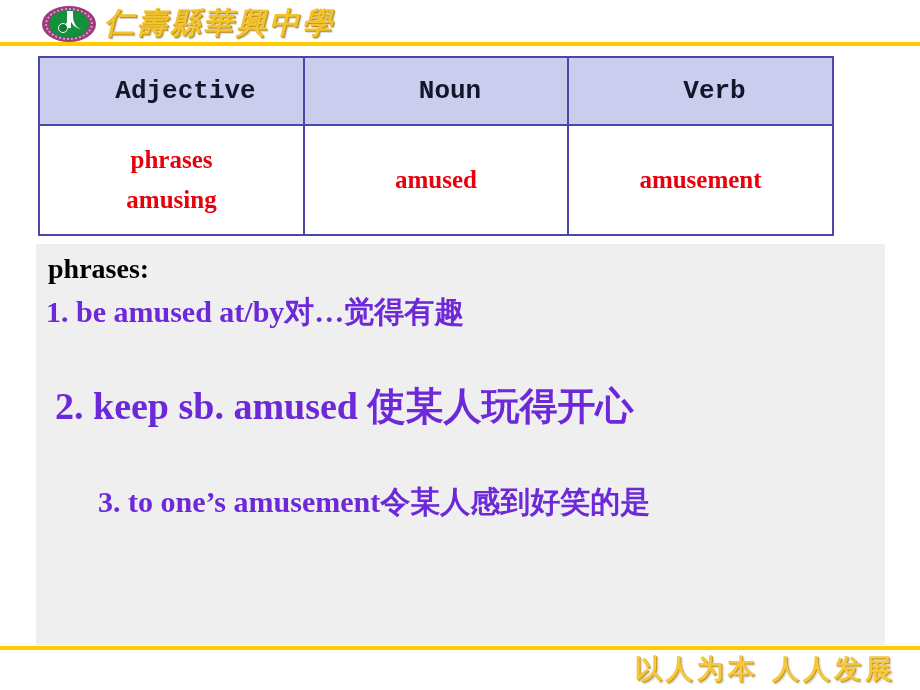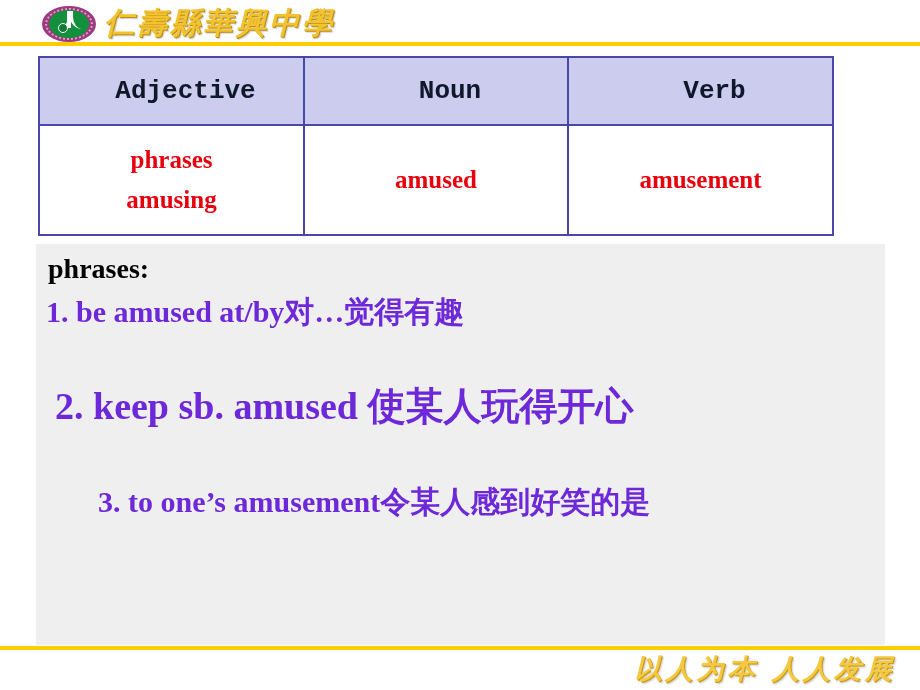--- a/index.html
+++ b/index.html
@@ -185,21 +185,20 @@
     height: 4px;
     background: #ffcc00;
   }
   #footer-motto {
     position: absolute;
     right: 24px;
     top: 650px;
     font-family: "DejaVu Serif", serif;
     font-size: 27px;
     font-weight: bold;
-    font-style: italic;
     letter-spacing: 4px;
     color: #f5c842;
     text-shadow: 1px 1px 0 #c99a12, 2px 2px 2px rgba(0,0,0,0.22);
     white-space: nowrap;
     line-height: 38px;
   }
 </style>
 </head>
 <body>
 

